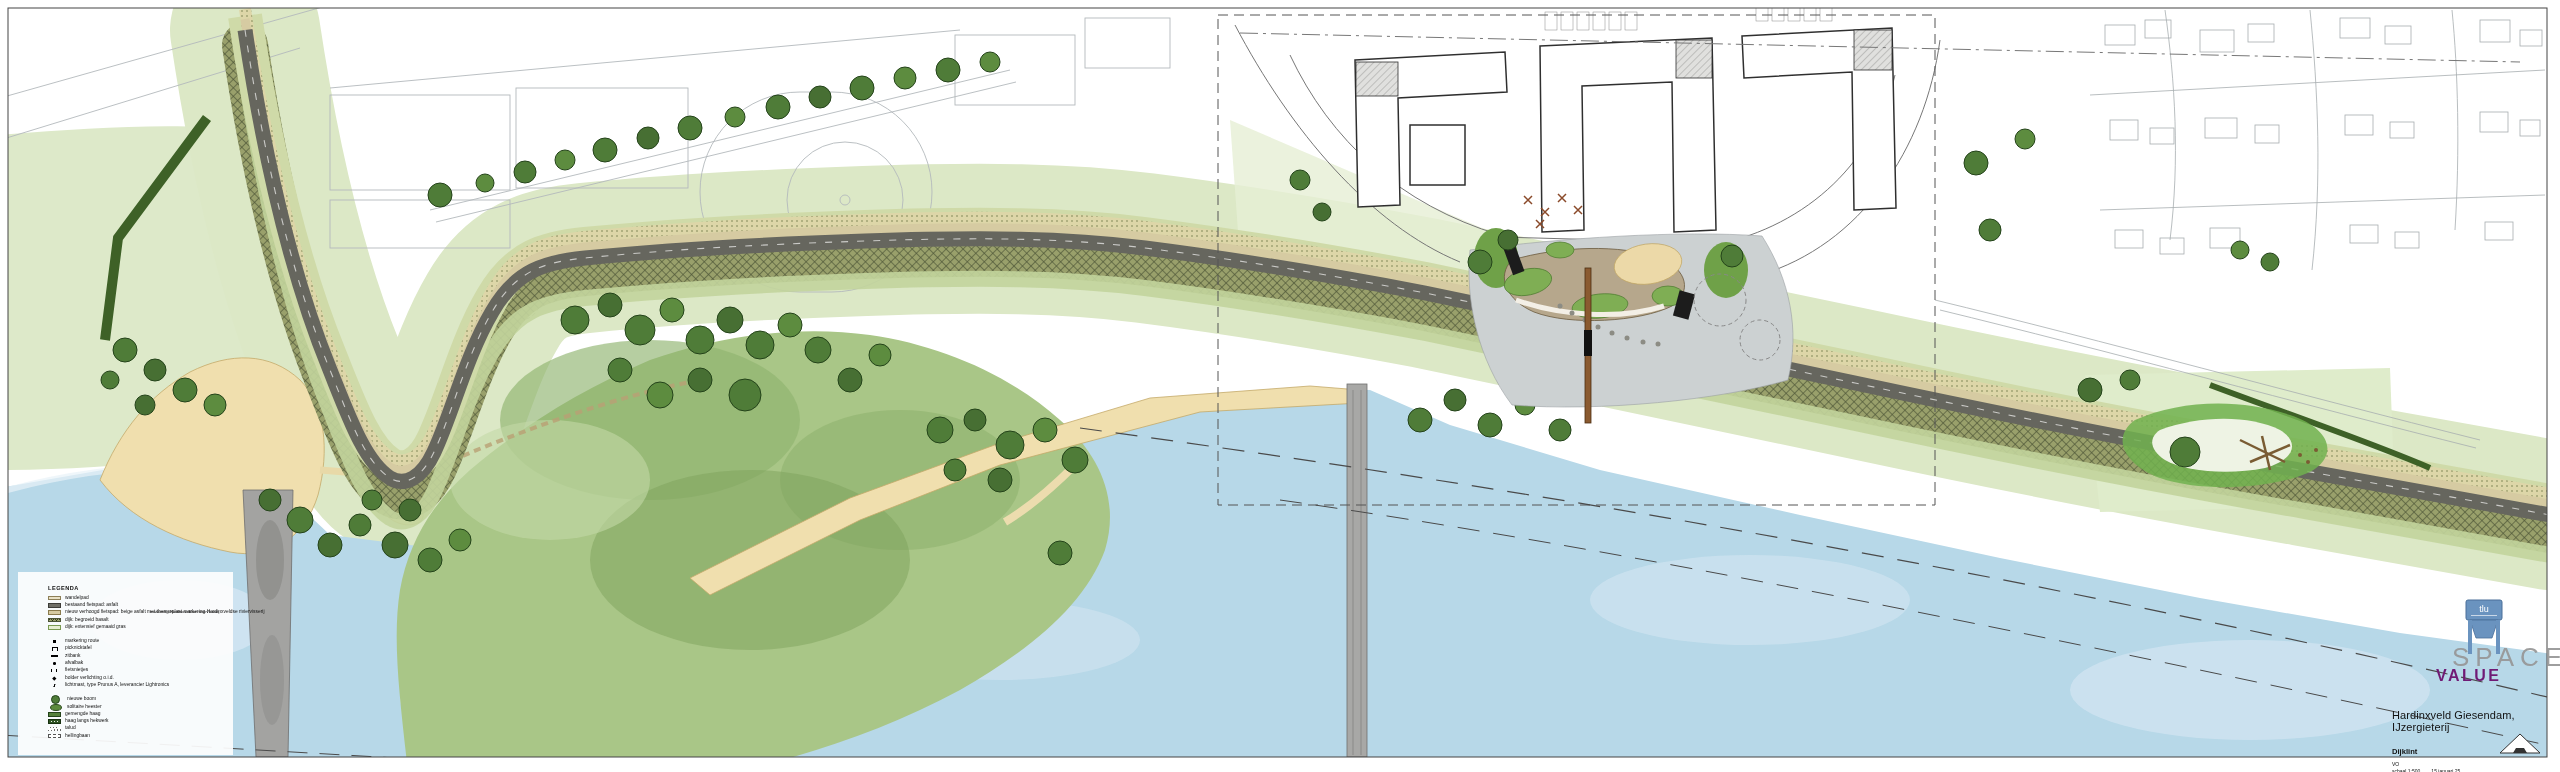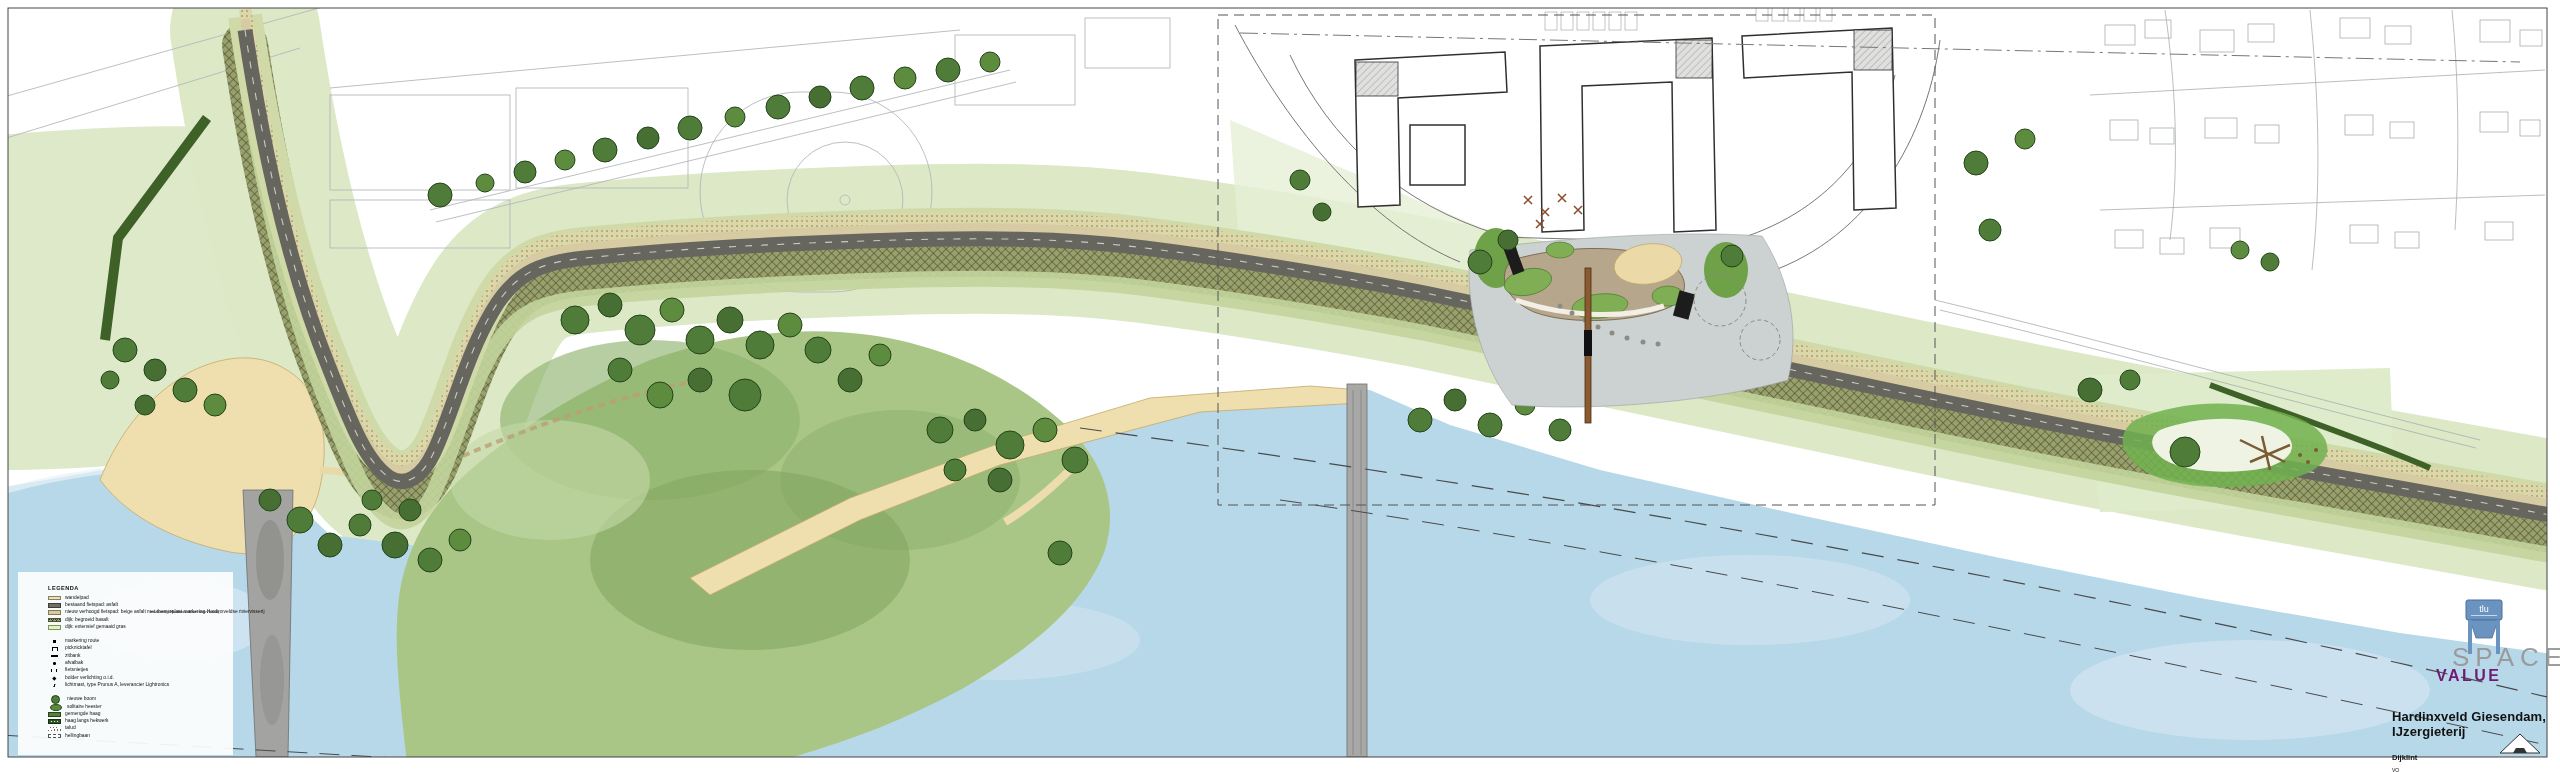--- a/index.html
+++ b/index.html
@@ -41,21 +41,21 @@
                       repeating-linear-gradient(-60deg,rgba(255,255,255,.7) 0 .6px,transparent .6px 2.6px);}
   .sw-talud{background:#fff;
      background-image:repeating-linear-gradient(78deg,#6c6c6c 0 .7px,transparent .7px 3px);}
   .sw-helling{background:#fff;border:.8px dashed #555;}
 
   
   .note{position:absolute;left:150px;top:609px;font-size:4.2px;color:#1d1d1d;z-index:4;white-space:nowrap;}
 
   
   .titleblock{position:absolute;left:2392px;top:709px;z-index:5;}
-  .tb-project{font-size:13px;font-weight:bold;letter-spacing:.1px;}
+  .tb-project{font-size:11px;font-weight:normal;letter-spacing:.1px;}
   .tb-sub{font-size:7.6px;font-weight:bold;margin-top:14px;}
   .tb-phase{font-size:5px;margin-top:4.5px;}
   .tb-scaledate{display:flex;gap:11px;font-size:5px;margin-top:1.5px;}
 
   
   .logo{position:absolute;left:2436px;top:644px;z-index:5;line-height:1;}
   .logo-space{font-size:26px;color:rgba(150,150,150,.92);letter-spacing:6px;margin-left:16px;font-weight:500;}
   .logo-value{font-size:16px;color:#701a75;font-weight:bold;letter-spacing:2.5px;margin-top:-2px;}
 </style>
 </head>

